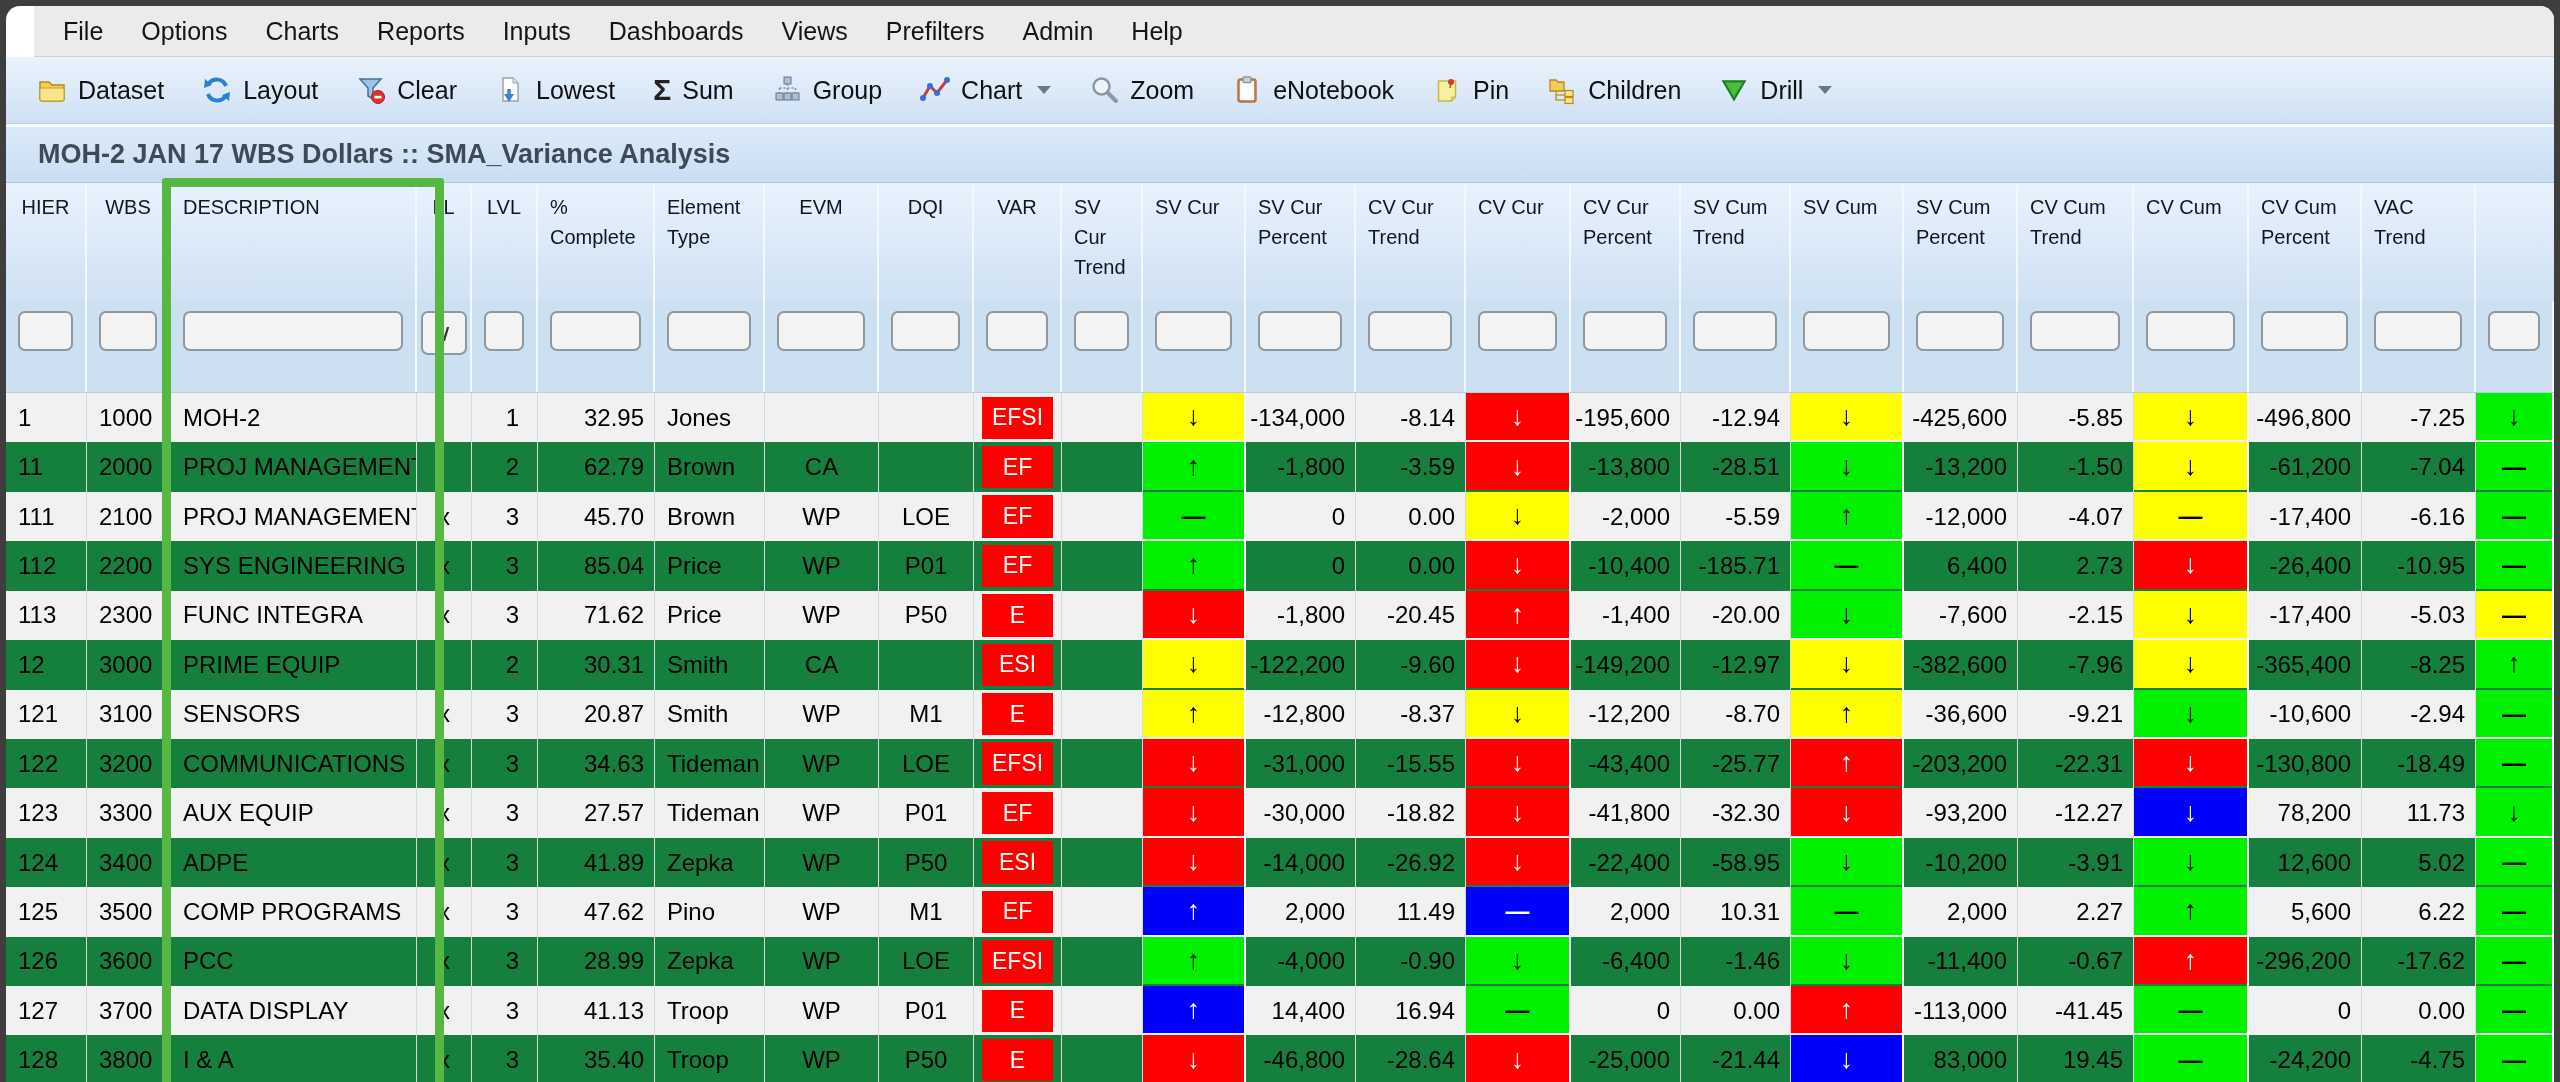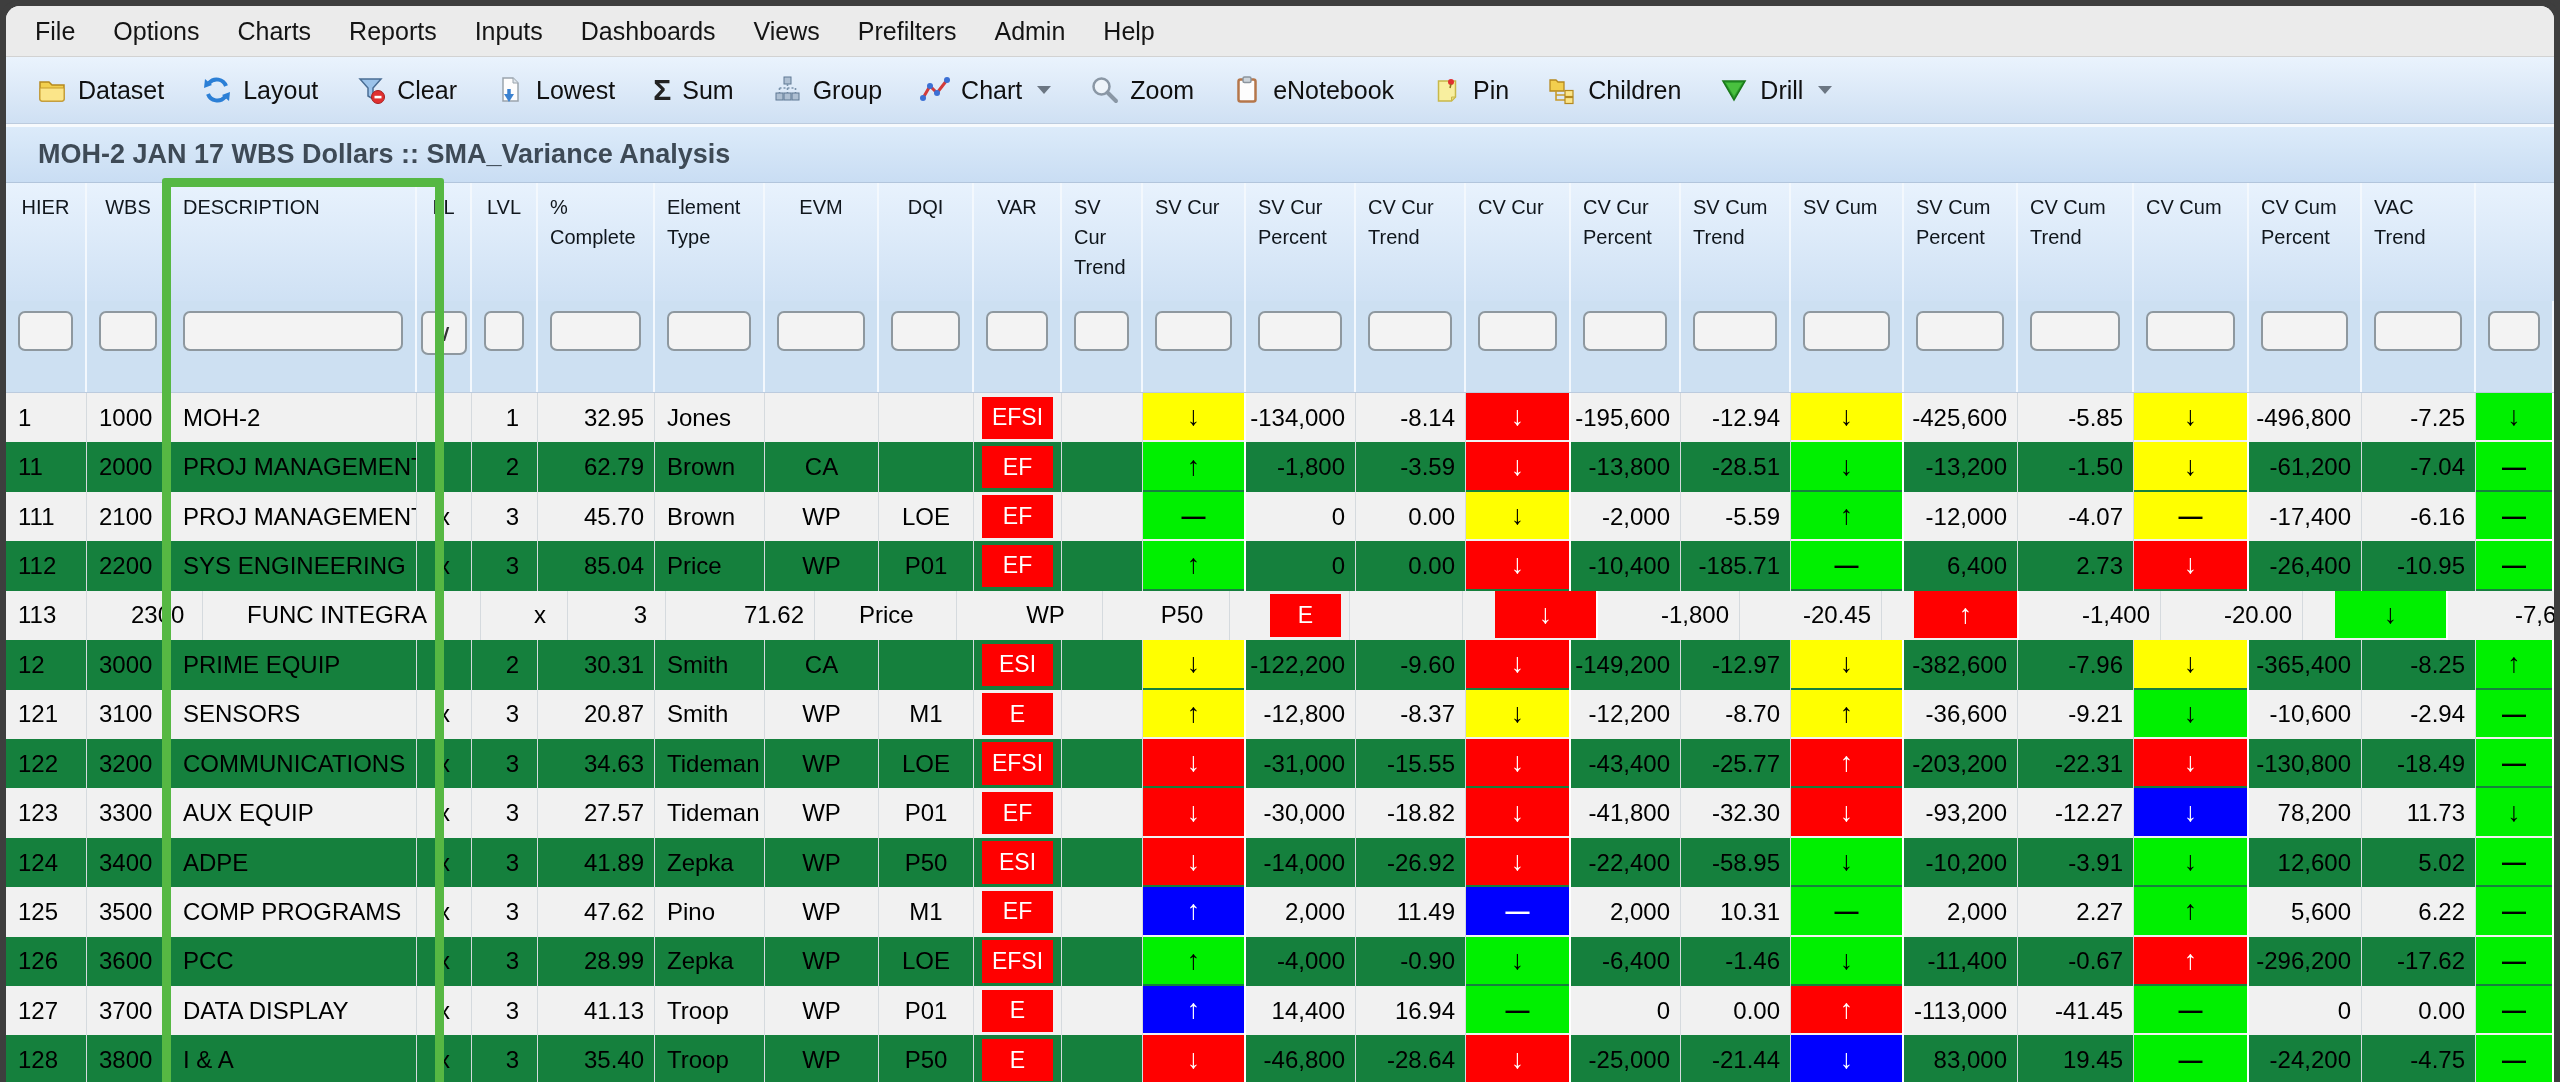--- a/index.html
+++ b/index.html
@@ -8,21 +8,21 @@
     font-family:"Liberation Sans",sans-serif;background:#3e3e3e;
   }
   .frame{
     position:absolute;inset:0;box-sizing:border-box;
     border:6px solid #3e3e3e;border-bottom:none;
     border-radius:20px 20px 0 0;overflow:hidden;background:#fff;
   }
   
   .menubar{
     height:50px;display:flex;align-items:center;background:#ebebeb;
-    border-bottom:1px solid #d2d2d2;padding-left:10px;
+    border-bottom:1px solid #d2d2d2;padding-left:10px;margin-left:28px;
   }
   .menu-item{padding:0 19px;font-size:25px;color:#141414;cursor:default;}
   .toolbar{
     height:66px;display:flex;align-items:center;
     background:linear-gradient(#eaf3fd,#cfe0f3);
     border-bottom:1px solid #bccbde;padding-left:12px;
   }
   .tbtn{display:flex;align-items:center;gap:11px;padding:0 19px;font-size:25px;color:#101010;}
   .tbtn svg{display:block;}
   .sigma{font-size:30px;font-weight:bold;color:#222;line-height:30px;}
@@ -521,21 +521,21 @@
           </div>
         </div>
         <div class="dcell ar">-26,400</div>
         <div class="dcell ar">-10.95</div>
         <div class="dcell trendcell">
           <div class="trendbox dash" style="background: rgb(0, 240, 0);">
             <span class="arrow-black">—</span>
           </div>
         </div>
       </div>
-      <div class="drow odd" style="grid-template-columns: 81px 84px 246px 55px 66px 117px 110px 114px 95px 88px 81px 103px 110px 110px 105px 110px 110px 113px 114px 116px 115px 113px 114px 78px; gap: 32px;">
+      <div class="drow odd" style="grid-template-columns: 81px 84px 246px 55px 66px 117px 110px 114px 95px 88px 81px 103px 110px 110px 105px 110px 110px 113px 114px 116px 115px 113px 114px 78px;">
         <div class="dcell al">113</div>
         <div class="dcell al">2300</div>
         <div class="dcell al">FUNC INTEGRA</div>
         <div class="dcell ac">x</div>
         <div class="dcell ar2">3</div>
         <div class="dcell ar">71.62</div>
         <div class="dcell al">Price</div>
         <div class="dcell ac">WP</div>
         <div class="dcell ac">P50</div>
         <div class="dcell badgecell">

